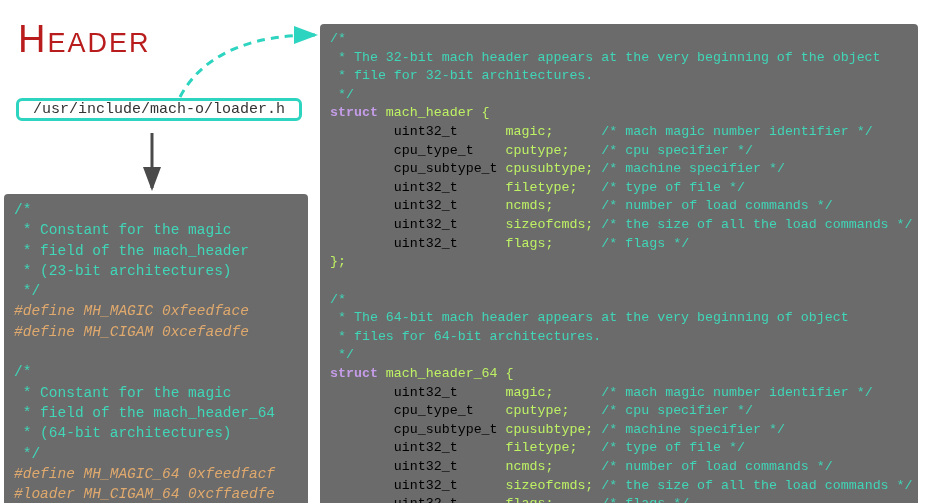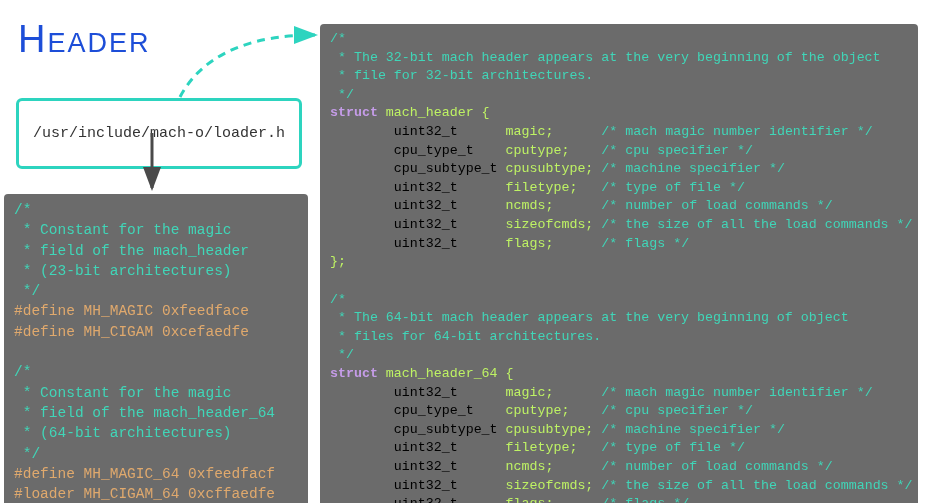--- a/index.html
+++ b/index.html
@@ -13,29 +13,29 @@
 }
 .title {
   position: absolute;
   top: 18px;
   left: 18px;
   font-family: -apple-system, 'Segoe UI', sans-serif;
   font-size: 38px;
   font-weight: 300;
   letter-spacing: 2px;
   font-variant: small-caps;
-  color: #1d4ed8;
+  color: #b91c1c;
 }
 .path-box {
   position: absolute;
   top: 98px;
   left: 16px;
   border: 3px solid #2dd4bf;
   border-radius: 6px;
-  padding: 24px 14px;
+  padding: 0 14px;
   background: #fff;
   font-size: 15px;
   color: #333;
 }
 .code-block {
   position: absolute;
   background: #6b6b6b;
   border-radius: 4px;
   font-size: 14px;
   line-height: 1.4;
@@ -51,21 +51,21 @@
 }
 .block-right {
   top: 24px;
   left: 320px;
   width: 598px;
   font-size: 13.3px;
 }
 .c-comment { color: #40d6b8; }
 .c-keyword { color: #c59ce8; font-weight: bold; }
 .c-type { color: #000000; }
-.c-macro { color: #e0a96d; }
+.c-macro { color: #e0a96d; font-style: italic; }
 .c-ident { color: #bef264; }
 svg.connectors { position: absolute; top: 0; left: 0; width: 926px; height: 503px; pointer-events: none; }
 </style>
 </head>
 <body>
 
 <div class="title">Header</div>
 
 <div class="path-box">/usr/include/mach-o/loader.h</div>
 

